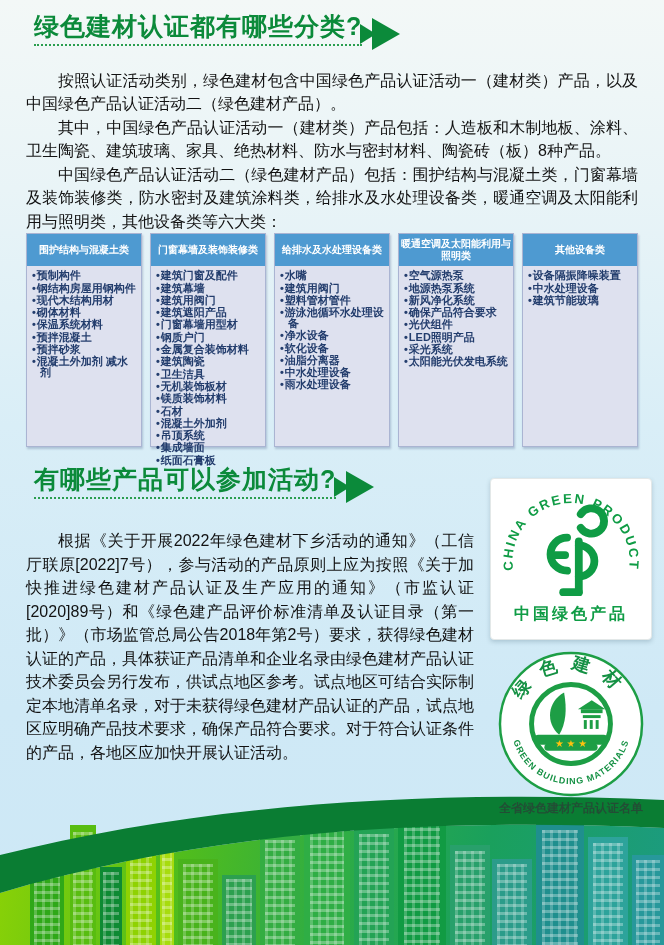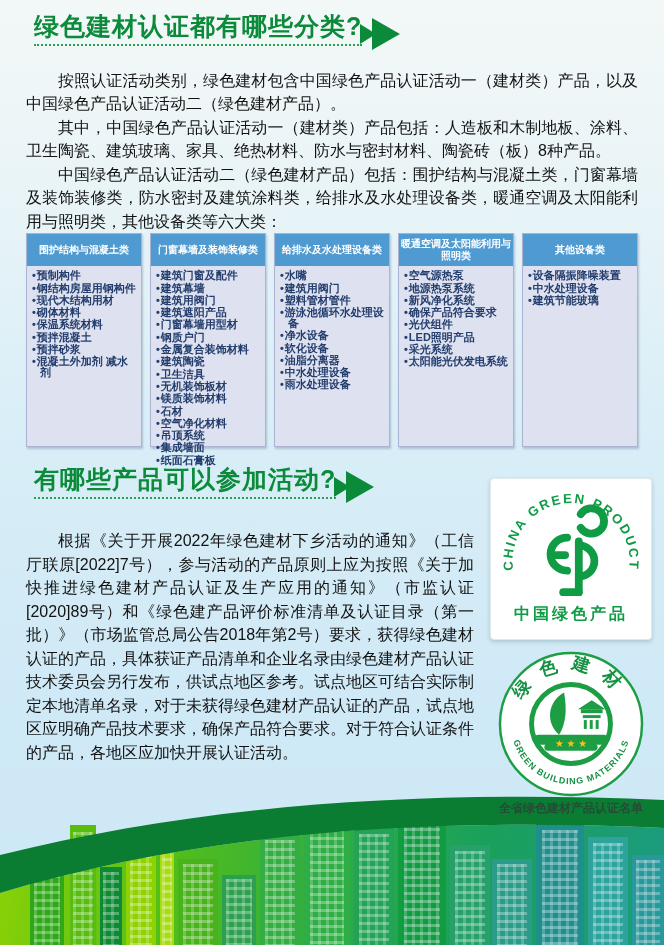--- a/index.html
+++ b/index.html
@@ -113,21 +113,21 @@
             <li>建筑用阀门</li>
             <li>建筑遮阳产品</li>
             <li>门窗幕墙用型材</li>
             <li>钢质户门</li>
             <li>金属复合装饰材料</li>
             <li>建筑陶瓷</li>
             <li>卫生洁具</li>
             <li>无机装饰板材</li>
             <li>镁质装饰材料</li>
             <li>石材</li>
-            <li>空气净化材料</li>
+            <li>混凝土外加剂</li>
             <li>吊顶系统</li>
             <li>集成墙面</li>
             <li>纸面石膏板</li>
           </ul>
       </div>
       <div class="cat-col">
         <div class="cat-header">给排水及水处理设备类</div>
         <ul class="cat-items">
             <li>水嘴</li>
             <li>建筑用阀门</li>

